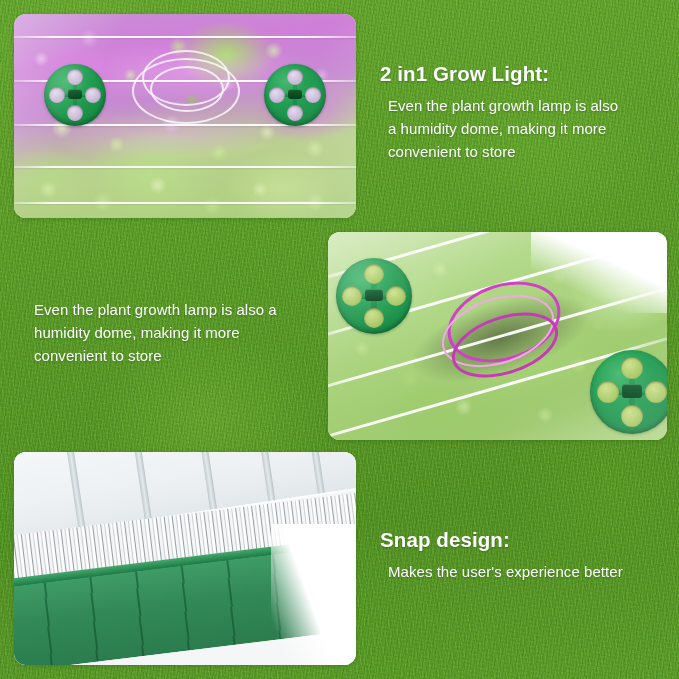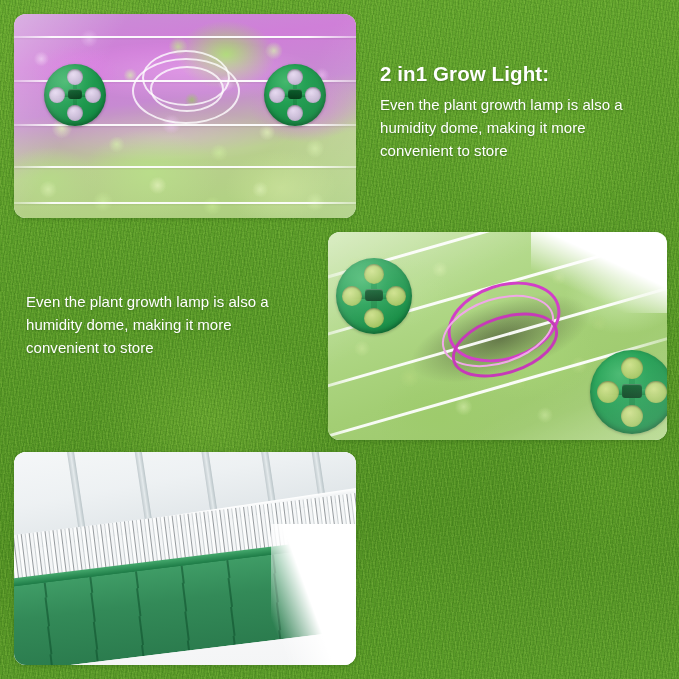--- a/index.html
+++ b/index.html
@@ -293,21 +293,21 @@
   .txt h2 {
     margin: 0 0 7px 0;
     color: #ffffff;
     font-size: 20.5px;
     font-weight: bold;
     letter-spacing: .1px;
     line-height: 1.15;
     text-shadow: 0 1px 2px rgba(24,62,10,.40);
   }
   .txt p {
-    margin: 0;
+    margin: 8px;
     color: #ffffff;
     font-size: 15px;
     line-height: 23px;
     letter-spacing: .05px;
     text-shadow: 0 1px 2px rgba(24,62,10,.38);
   }
   #text-grow-light { left: 380px; top: 62px;  width: 252px; }
   #text-handle     { left: 26px;  top: 290px; width: 272px; }
   #text-snap       { left: 380px; top: 528px; width: 280px; }
 </style>
@@ -417,15 +417,17 @@
   <div class="txt" id="text-grow-light">
     <h2>2 in1 Grow Light:</h2>
     <p>Even the plant growth lamp is also a humidity dome, making it more convenient to store</p>
   </div>
 
   <div class="txt" id="text-handle">
     <p>Even the plant growth lamp is also a humidity dome, making it more convenient to store</p>
   </div>
 
   <div class="txt" id="text-snap">
+    <h2>Snap design:</h2>
+    <p>Makes the user's experience better</p>
   </div>
 
 </div>
 
 </body></html>

